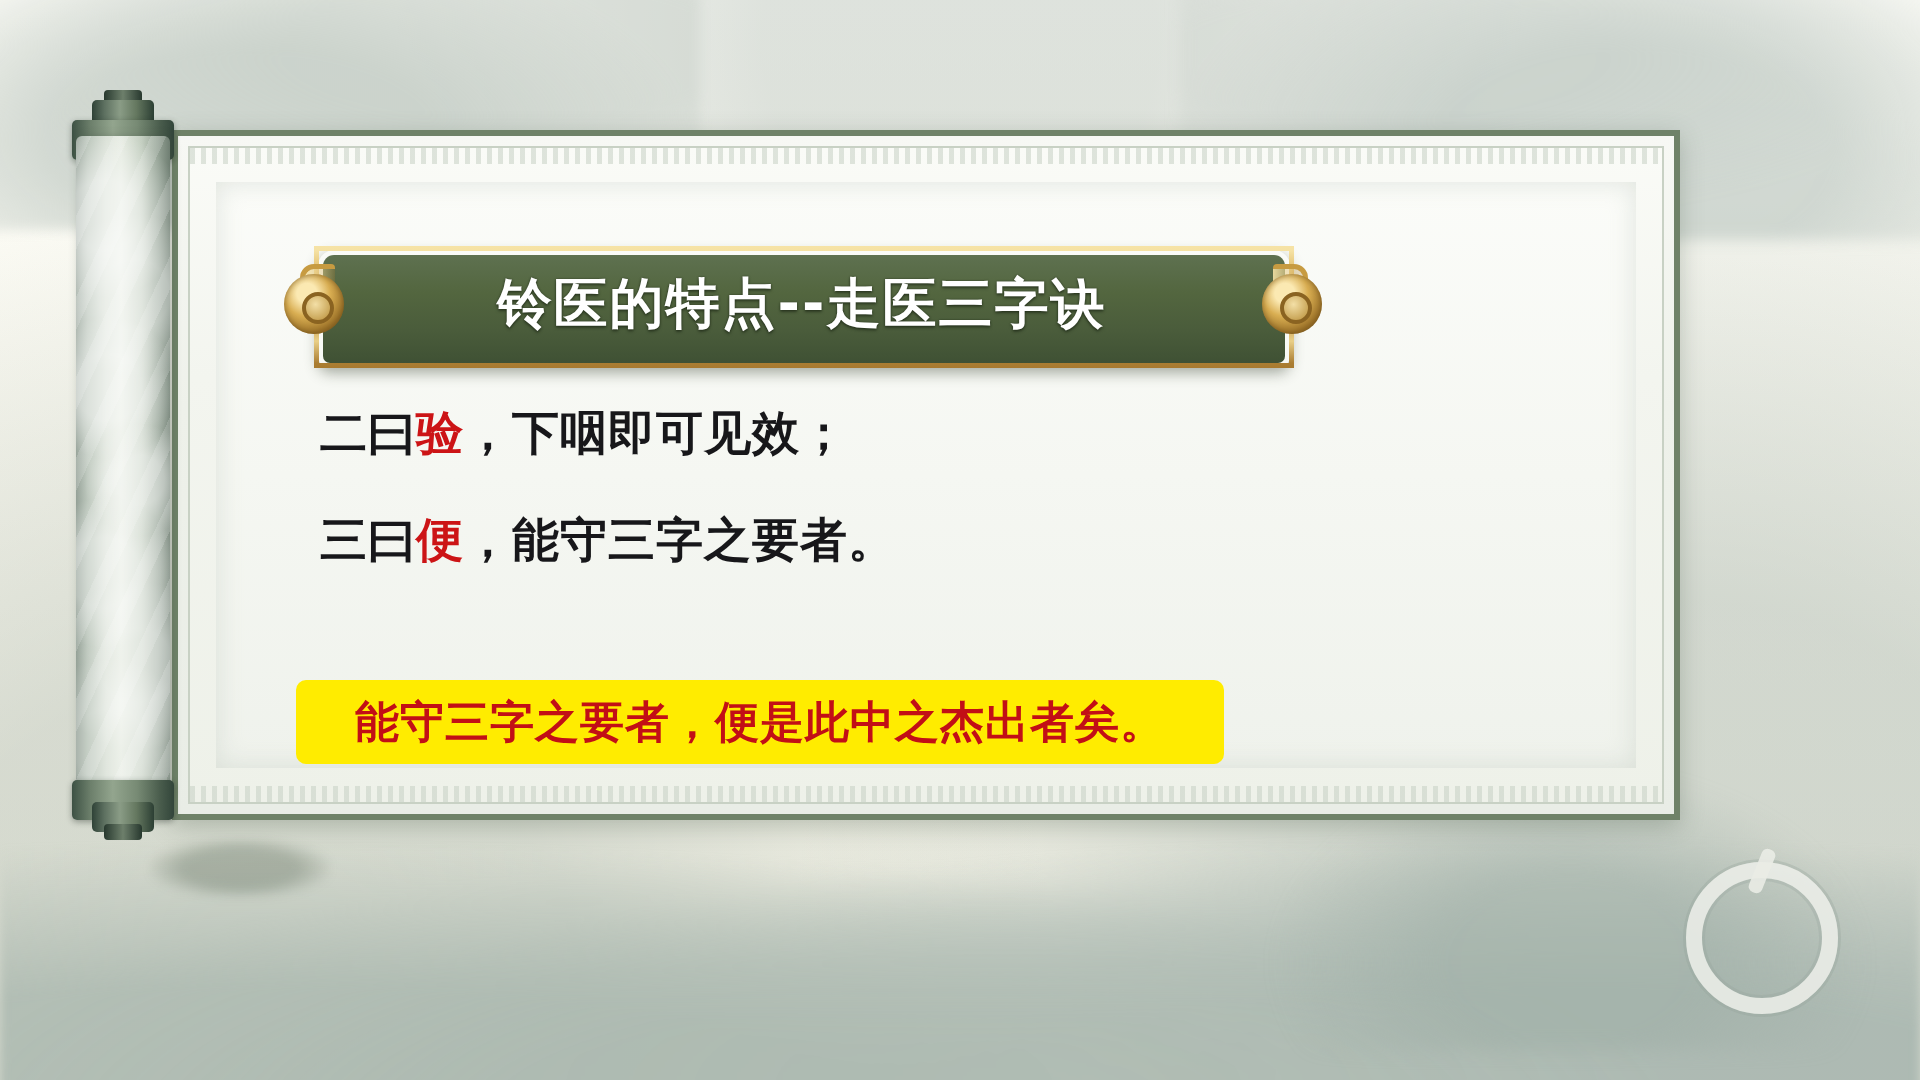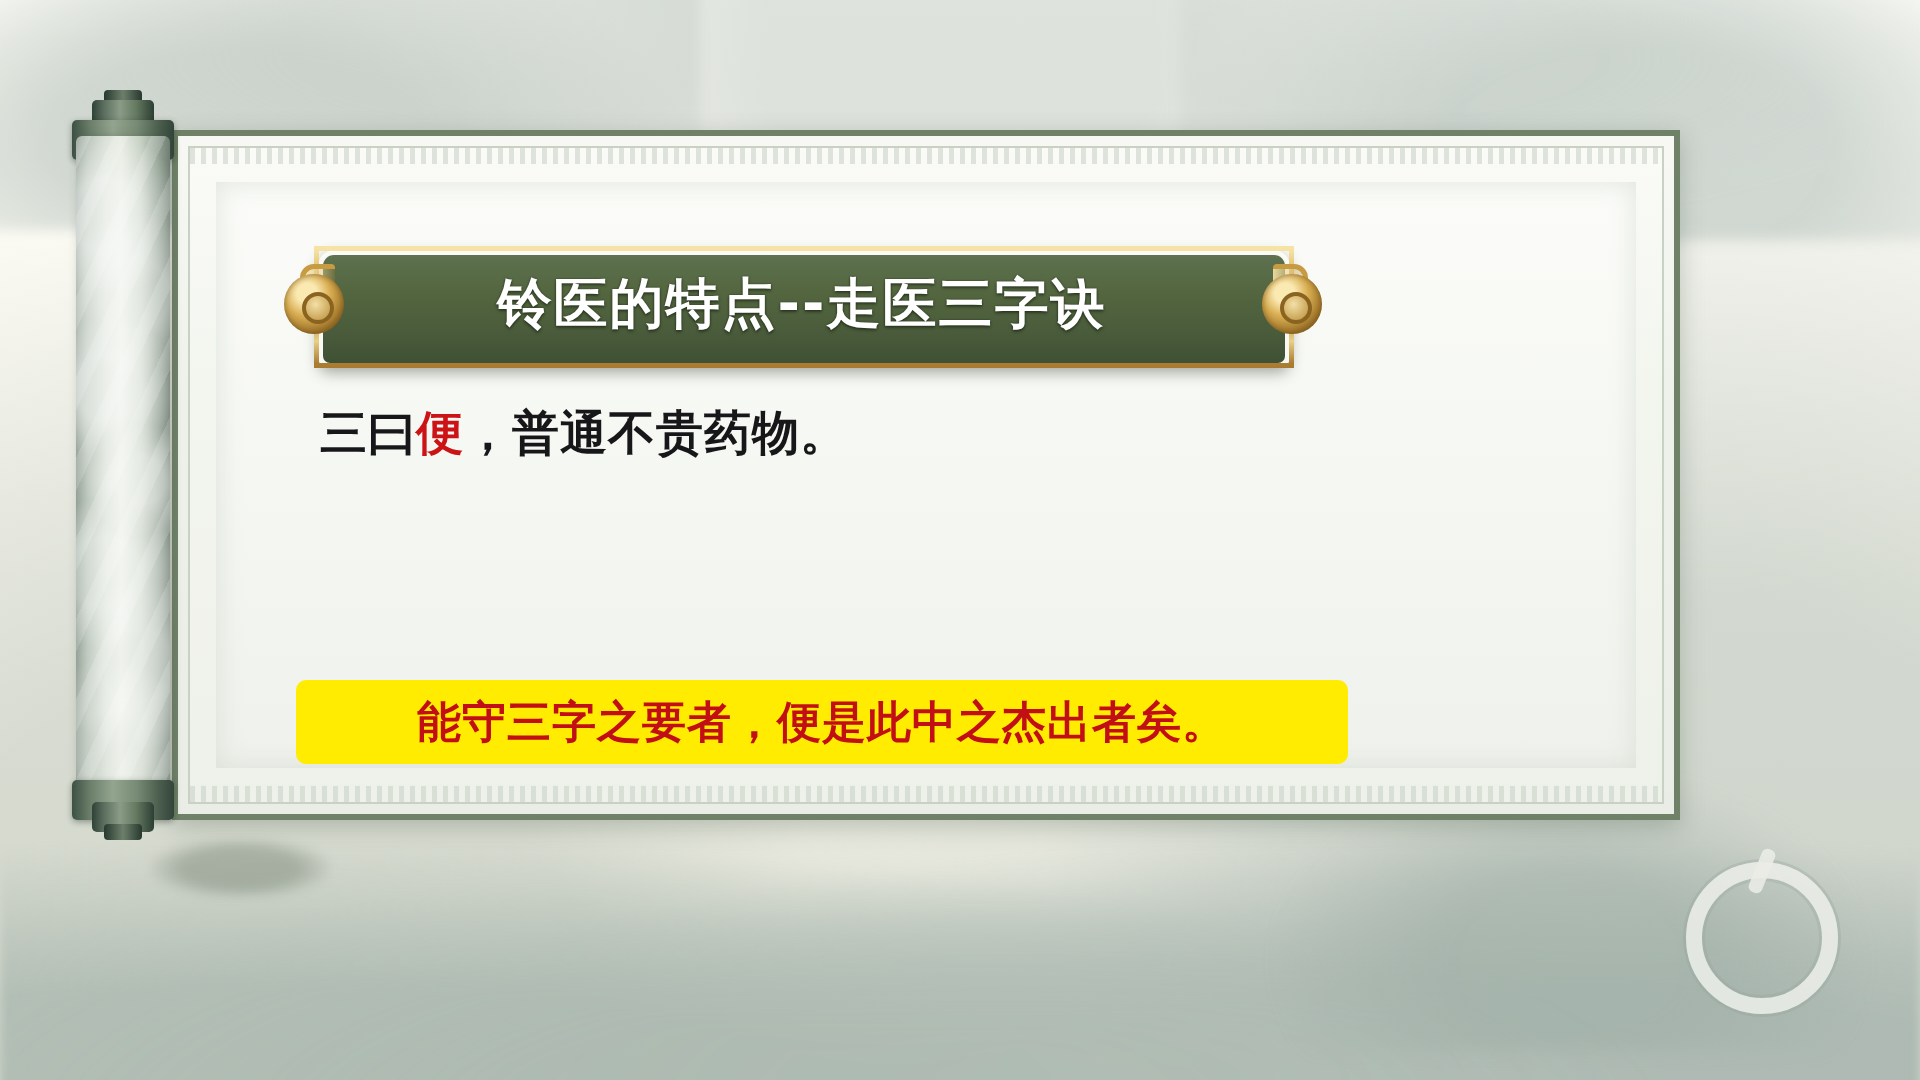--- a/index.html
+++ b/index.html
@@ -181,21 +181,21 @@
   }
   .line{
     font-size:47px;font-weight:bold;color:#17171a;letter-spacing:1px;
     margin-bottom:44px;white-space:nowrap;
     font-family:"DejaVu Sans","Liberation Sans",sans-serif;
   }
   .hl{color:#cc1416;}
 
   
   .highlight{
-    position:absolute;left:80px;top:498px;width:1052px;height:84px;z-index:8;
+    position:absolute;left:80px;top:498px;width:928px;height:84px;z-index:8;
     background:#ffec00;border-radius:10px;
     display:flex;align-items:center;justify-content:center;
   }
   .highlight-text{
     color:#c20f16;font-size:44px;font-weight:bold;letter-spacing:1px;white-space:nowrap;
     font-family:"DejaVu Sans","Liberation Sans",sans-serif;
   }
 
   .paper-shadow-bottom{
     position:absolute;left:150px;bottom:182px;width:180px;height:60px;z-index:5;
@@ -230,21 +230,24 @@
             <div class="orn-swirl"></div>
           </div>
           <div class="banner-orn orn-right">
             <div class="orn-hook"></div>
             <div class="orn-swirl"></div>
           </div>
         </div>
 
         <div class="lines">
           <div class="line">
-            <span>三曰</span><span class="hl">便</span><span>，普通不贵药物。</span>
+            <span>二曰</span><span class="hl">验</span><span>，下咽即可见效；</span>
+          </div>
+          <div class="line">
+            <span>三曰</span><span class="hl">便</span><span>，能守三字之要者。</span>
           </div>
         </div>
 
         <div class="highlight">
           <div class="highlight-text">能守三字之要者，便是此中之杰出者矣。</div>
         </div>
 
       </div>
     </div>
   </div>

